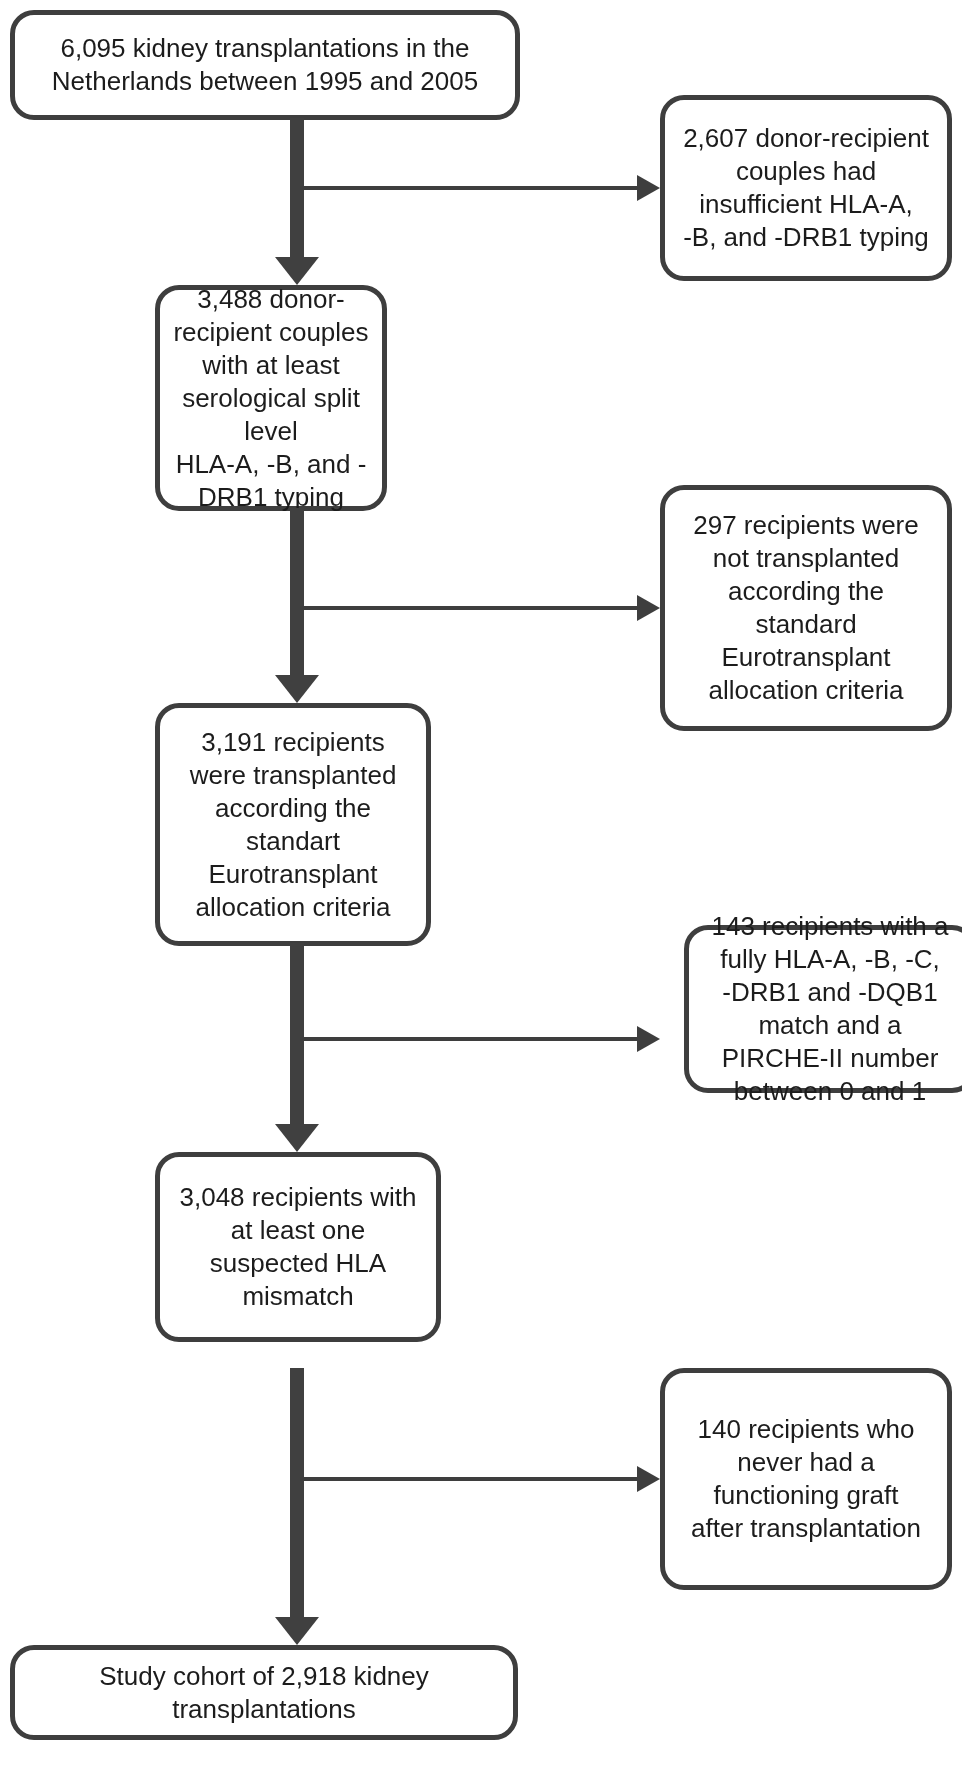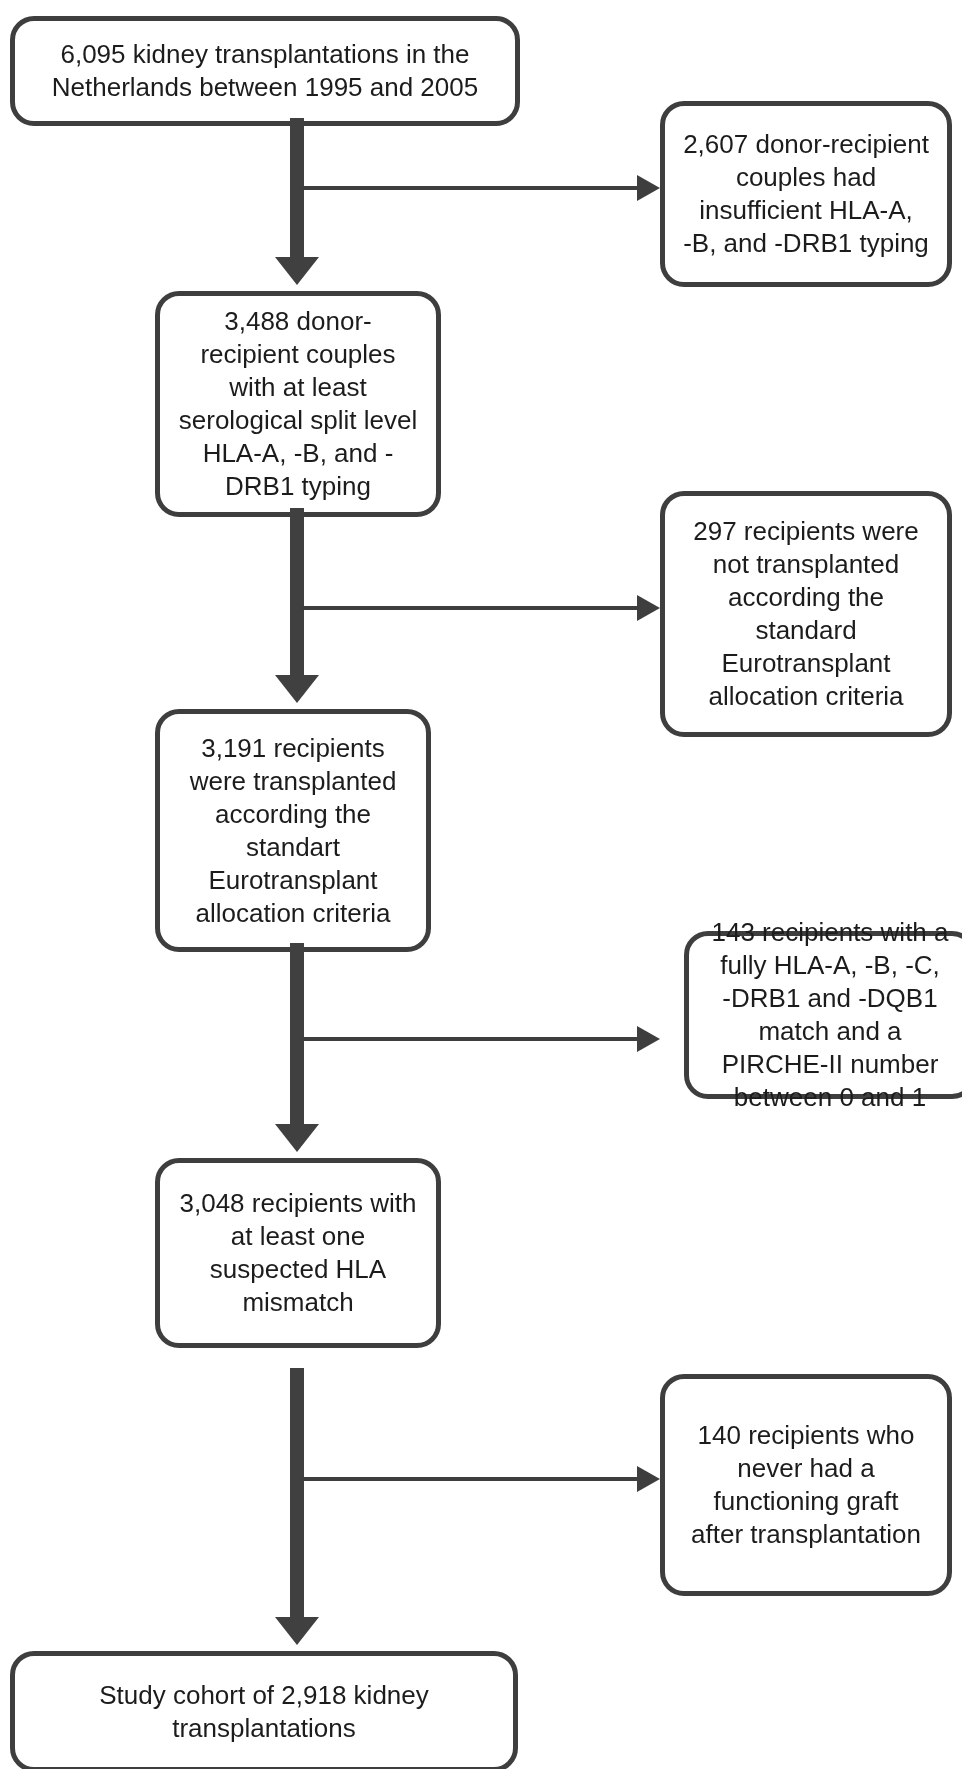--- a/index.html
+++ b/index.html
@@ -23,21 +23,20 @@
     background: #ffffff;
     color: #1c1c1c;
     font-size: 26px;
     line-height: 33px;
     display: flex;
     align-items: center;
     justify-content: center;
     text-align: center;
     white-space: pre-line;
     padding: 6px 4px;
-    margin-top: 6px;
   }
   .vbar {
     position: absolute;
     width: 14px;
     left: 290px;
     background: #404040;
   }
   .vhead {
     position: absolute;
     left: 275px;
@@ -59,24 +58,24 @@
     left: 637px;
     width: 0;
     height: 0;
     border-top: 13px solid transparent;
     border-bottom: 13px solid transparent;
     border-left: 23px solid #3e3e3e;
   }
 
   
   #box-total        { left: 10px;  top: 10px;   width: 510px; height: 110px; }
-  #box-typed        { left: 155px; top: 285px;  width: 286px; height: 226px; }
+  #box-typed        { left: 155px; top: 285px;  width: 232px; height: 226px; }
   #box-standard     { left: 155px; top: 703px;  width: 276px; height: 243px; }
   #box-mismatch     { left: 155px; top: 1152px; width: 286px; height: 190px; }
-  #box-cohort       { left: 10px;  top: 1645px; width: 508px; height: 121px; }
+  #box-cohort       { left: 10px;  top: 1645px; width: 508px; height: 95px; }
 
   
   #box-excl-typing      { left: 660px; top: 95px;   width: 292px; height: 186px; }
   #box-excl-allocation  { left: 660px; top: 485px;  width: 292px; height: 246px; }
   #box-excl-fullmatch   { left: 684px; top: 925px;  width: 292px; height: 168px; }
   #box-excl-graft       { left: 660px; top: 1368px; width: 292px; height: 222px; }
 
   
   #down1-shaft { top: 118px;  height: 139px; }
   #down1-head  { top: 257px; }

